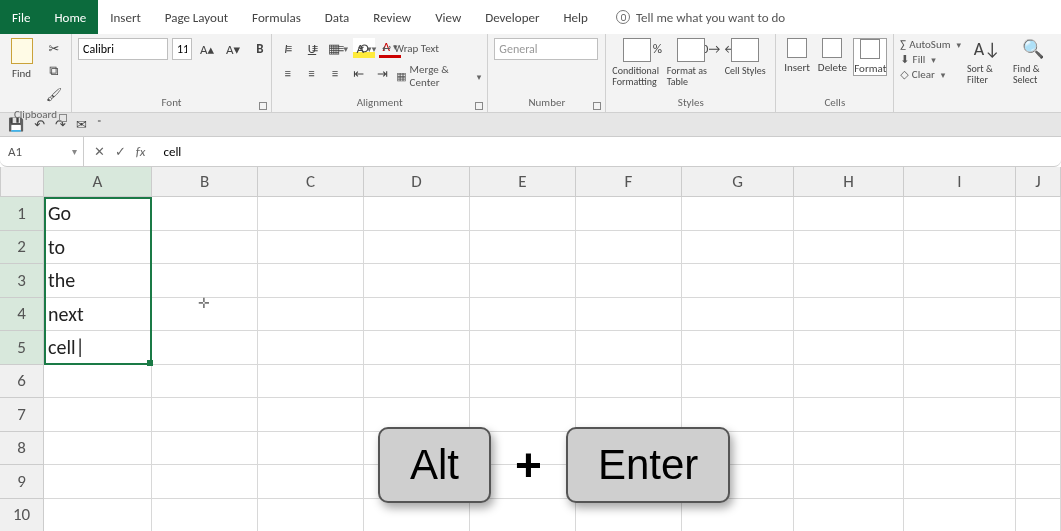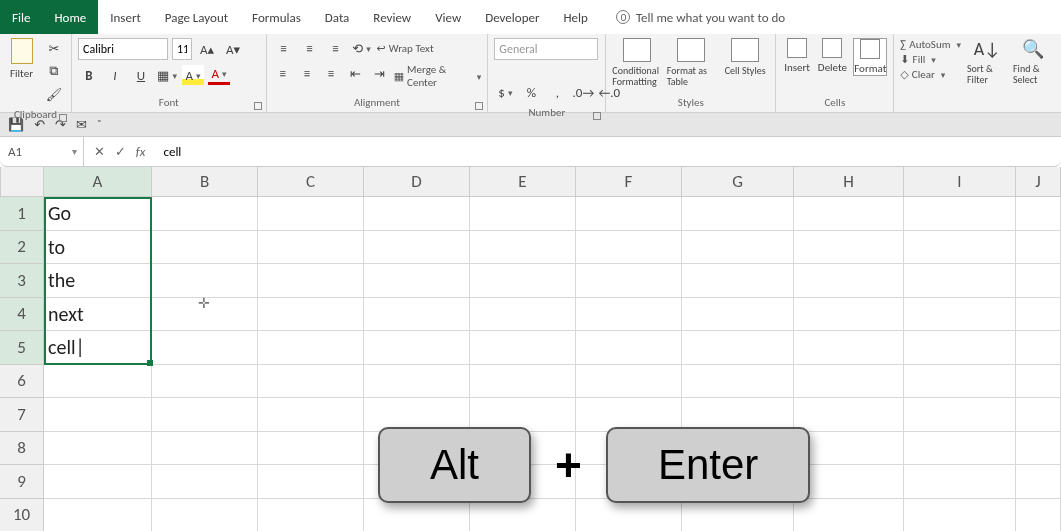--- a/index.html
+++ b/index.html
@@ -59,21 +59,21 @@
 
   .sel-outline { position:absolute; left:44px; top:30px; width:108px; height:168px; border:2px solid #1a7a46; pointer-events:none; }
   .sel-handle { position:absolute; right:-3px; bottom:-3px; width:6px; height:6px; background:#1a7a46; }
   .caret:after{ content:"|"; animation: blink 1s steps(1) infinite; color:#222; }
   @keyframes blink { 50%{opacity:0;} }
 
   .cursor-plus { position:absolute; font-size:14px; color:#777; pointer-events:none; }
 
   
   .keys { position:absolute; left:378px; top:428px; pointer-events:none; display:flex; align-items:center; gap:24px; transform:translateY(-168px); }
-  .keycap { border:2px solid #555; border-radius:10px; background:#cfcfcf; box-shadow:3px 5px 10px rgba(0,0,0,.35); padding:12px 50px; font-size:42px; font-family:Arial,Helvetica,sans-serif; }
+  .keycap { border:2px solid #555; border-radius:10px; background:#cfcfcf; box-shadow:3px 5px 10px rgba(0,0,0,.35); padding:12px 30px; font-size:42px; font-family:Arial,Helvetica,sans-serif; }
   .plus { font-size:46px; font-weight:bold; font-family:Arial,Helvetica,sans-serif;}
 
 </style>
 </head>
 <body>
 
 <div class="menubar">
   <div class="tab tab-file">File</div>
   <div class="tab tab-active">Home</div>
   <div class="tab">Insert</div>
@@ -89,33 +89,33 @@
     <span>Tell me what you want to do</span>
   </div>
 </div>
 
 <div class="ribbon">
 
   <div class="group" style="width:72px">
     <div class="group-body">
       <div class="big-btn" style="width:40px">
         <div class="big-ico" style="width:22px;height:26px;border-color:#caa23a;background:#fffbe6"></div>
-        <span>Filter</span>
+        <span>Find</span>
       </div>
       <div class="vsplit">
         <span class="icon-btn">✂</span>
         <span class="icon-btn">⧉</span>
         <span class="icon-btn">🖌</span>
       </div>
     </div>
     <div class="group-label"><span>Clipboard</span><span class="launcher"></span></div>
   </div>
 
   <div class="group" style="width:200px">
-    <div class="group-body" style="flex-direction:column;gap:5px">
+    <div class="group-body" style="gap:5px">
       <div style="display:flex;gap:4px;align-items:center">
         <input class="fake font-name" value="Calibri" style="">
         <input class="fake font-size" value="11" style="">
         <span class="icon-btn">A▴</span>
         <span class="icon-btn">A▾</span>
       </div>
       <div style="display:flex;gap:4px;align-items:center">
         <span class="icon-btn" style="font-weight:bold">B</span>
         <span class="icon-btn" style="font-style:italic">I</span>
         <span class="icon-btn" style="text-decoration:underline">U</span>
@@ -142,21 +142,21 @@
         <span class="icon-btn">≡</span>
         <span class="icon-btn">⇤</span>
         <span class="icon-btn">⇥</span>
         <span class="mini drop">▦ <span>Merge &amp; Center</span></span>
       </div>
     </div>
     <div class="group-label"><span>Alignment</span><span class="launcher"></span></div>
   </div>
 
   <div class="group" style="width:118px">
-    <div class="group-body" style="flex-direction:column;gap:22px">
+    <div class="group-body" style="gap:22px">
       <input class="fake" style="width: 104px; color: rgb(153, 153, 153);" value="General">
       <div style="display:flex;gap:4px">
         <span class="icon-btn drop">$</span>
         <span class="icon-btn">%</span>
         <span class="icon-btn">,</span>
         <span class="icon-btn">.0→</span>
         <span class="icon-btn">←.0</span>
       </div>
     </div>
     <div class="group-label"><span>Number</span><span class="launcher"></span></div>

